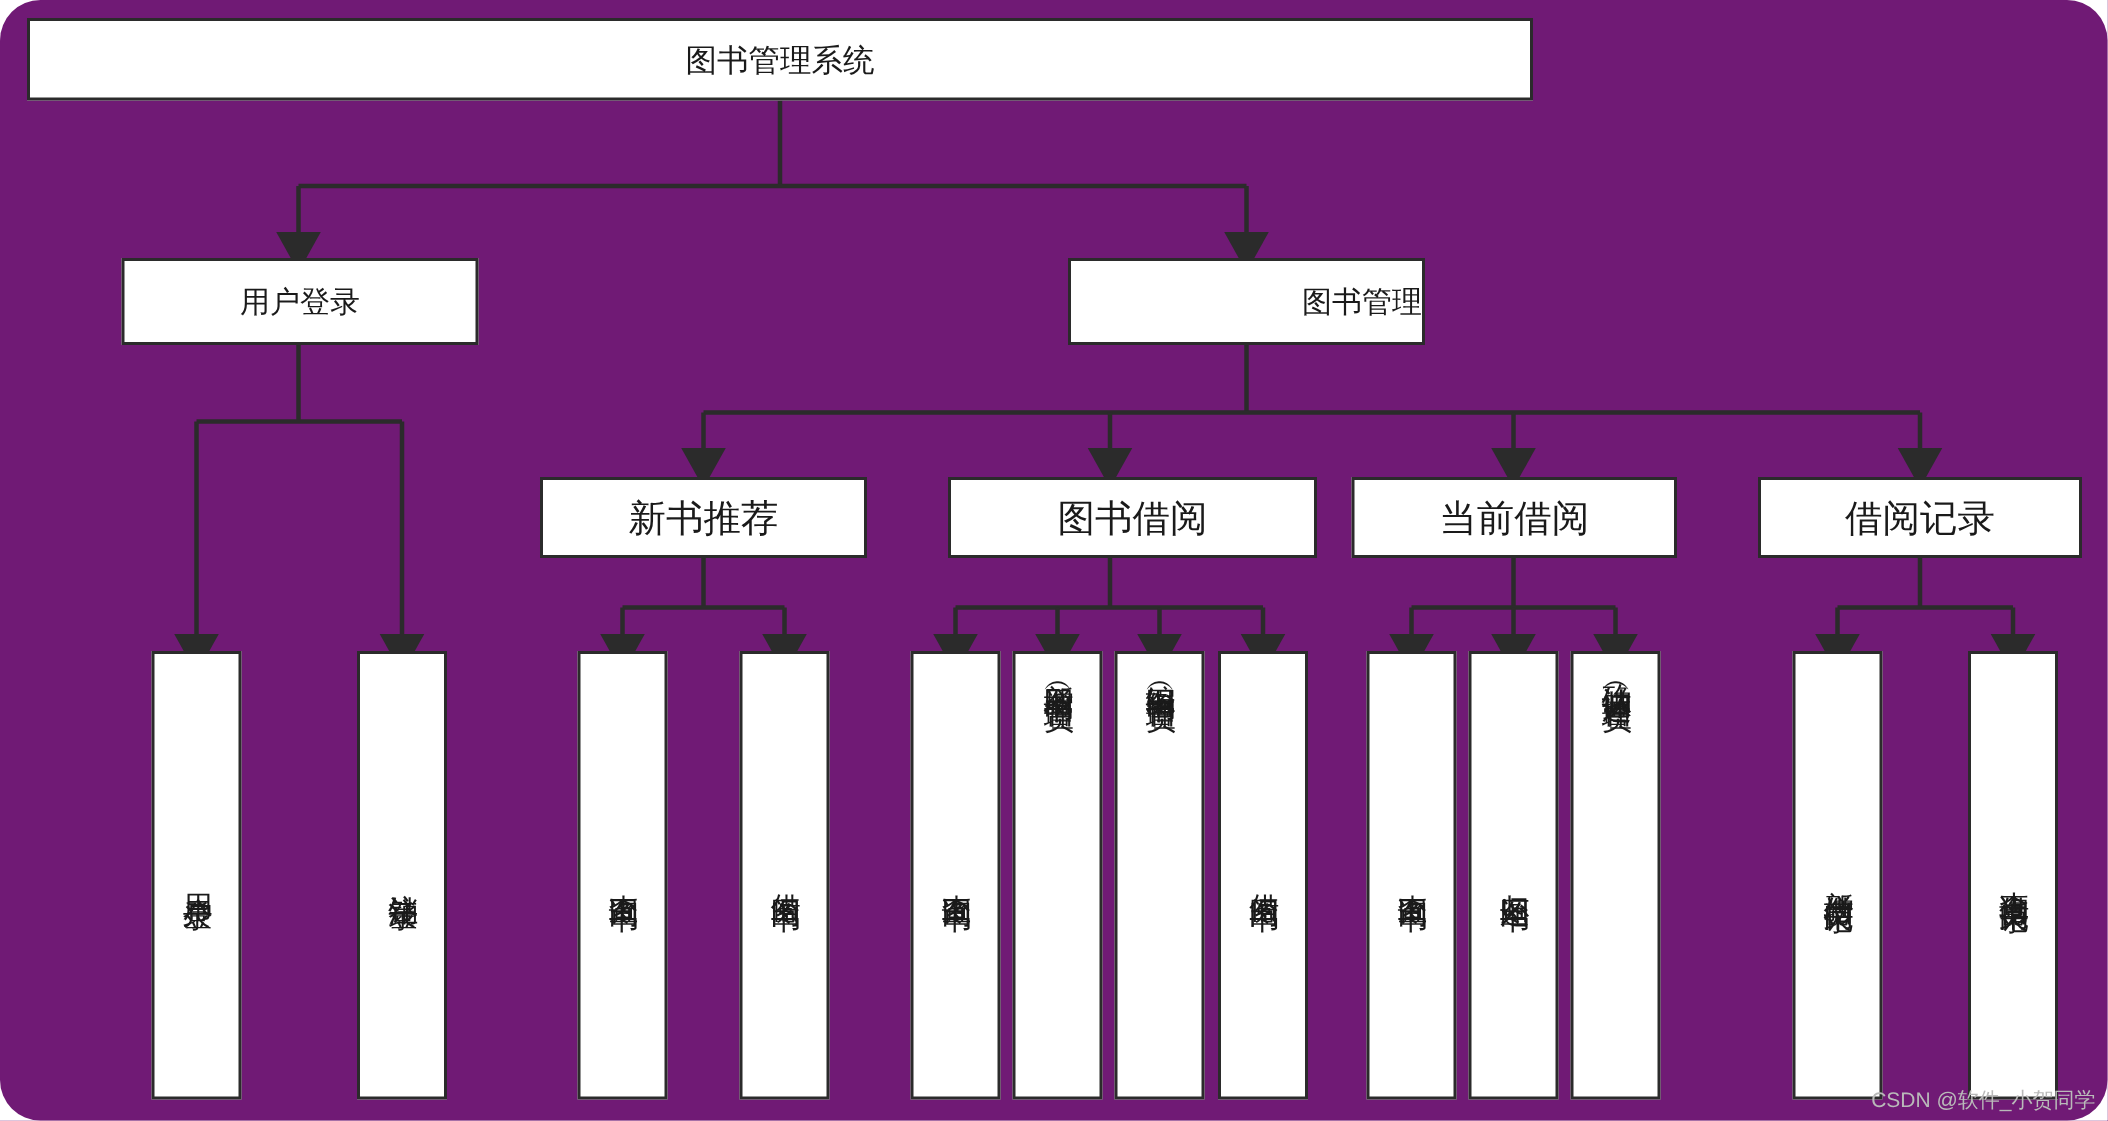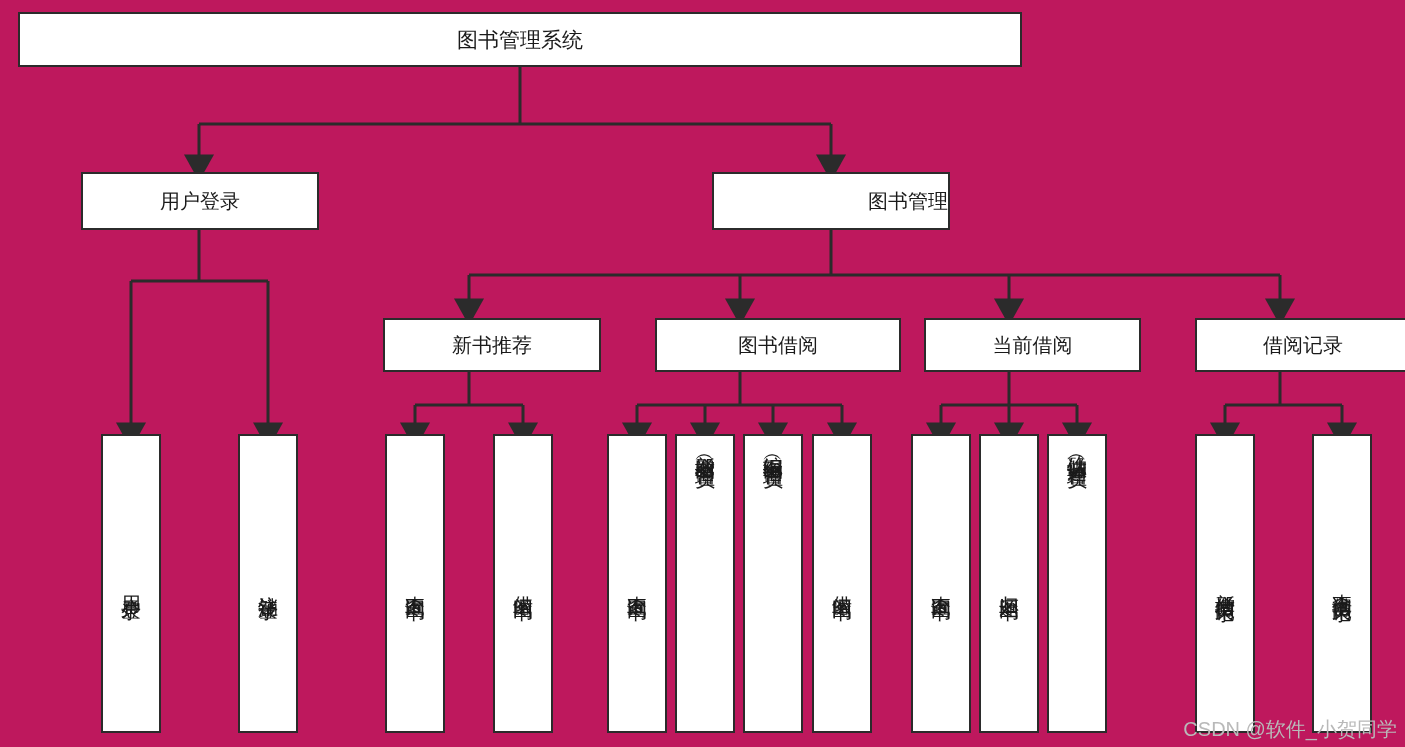--- a/index.html
+++ b/index.html
@@ -1,39 +1,39 @@
 <!DOCTYPE html>
 <html><head>
 <meta charset="utf-8">
 <style>
   html,body{margin:0;padding:0;background:#ffffff;}
   body{width:1405px;height:747px;overflow:hidden;
        font-family:"Liberation Sans","DejaVu Sans",sans-serif;}
-  #stage{position:relative;width:1405px;height:747px;background:#be185d;}
+  #stage{position:relative;width:1405px;height:747px;background:#701a75;border-radius:27px;}
   #wires{position:absolute;left:0;top:0;width:1405px;height:747px;}
 
   .node{position:absolute;box-sizing:border-box;background:#ffffff;
         border:2px solid #2b2b2b;display:flex;align-items:center;
         justify-content:center;color:#1a1a1a;}
   .node.root{font-size:21px;}
   .node.lvl1{font-size:20px;}
-  .node.lvl2{font-size:20px;margin-left:23px;}
+  .node.lvl2{font-size:25px;}
   .node.leaf{font-size:20px;line-height:1.14;align-items:flex-start;
              justify-content:center;padding-top:0;}
   .node.leaf .vtext{
       writing-mode:vertical-rl;
       text-orientation:upright;
       letter-spacing:2px;
       white-space:nowrap;
       display:block;
   }
   .node.leaf.mid{align-items:center;}
   .node.leaf.top{align-items:flex-start;}
   .node.leaf.top .vtext{margin-top:4px;}
-  .watermark{position:absolute;right:8px;bottom:4px;font-size:20px;
+  .watermark{position:absolute;right:8px;bottom:4px;font-size:14px;
              color:#b9b9b9;white-space:nowrap;letter-spacing:0px;}
 </style>
 </head>
 <body>
 
 <div id="stage">
 
   <svg id="wires" viewBox="0 0 1405 747" xmlns="http://www.w3.org/2000/svg">
     <defs>
       <marker id="ah" markerWidth="11" markerHeight="11" refX="1.2" refY="5" orient="auto" markerUnits="strokeWidth">

